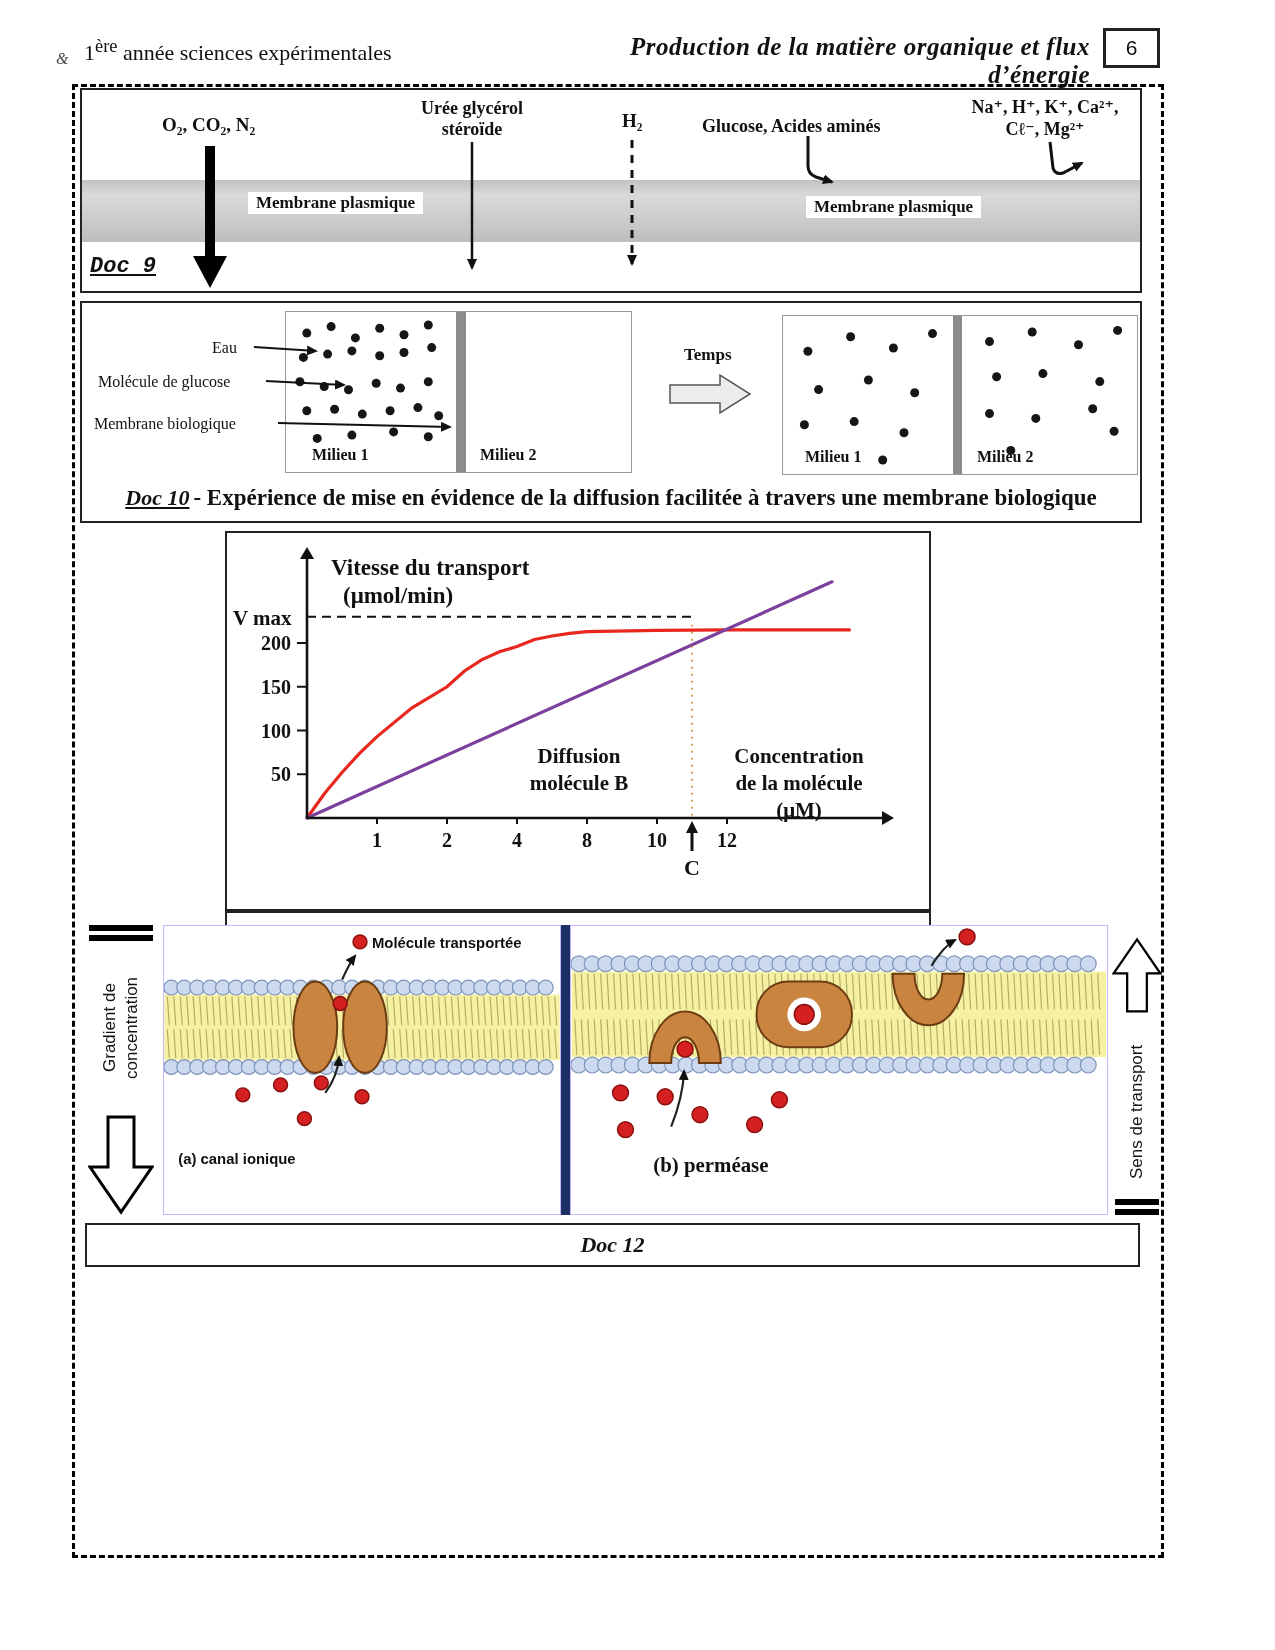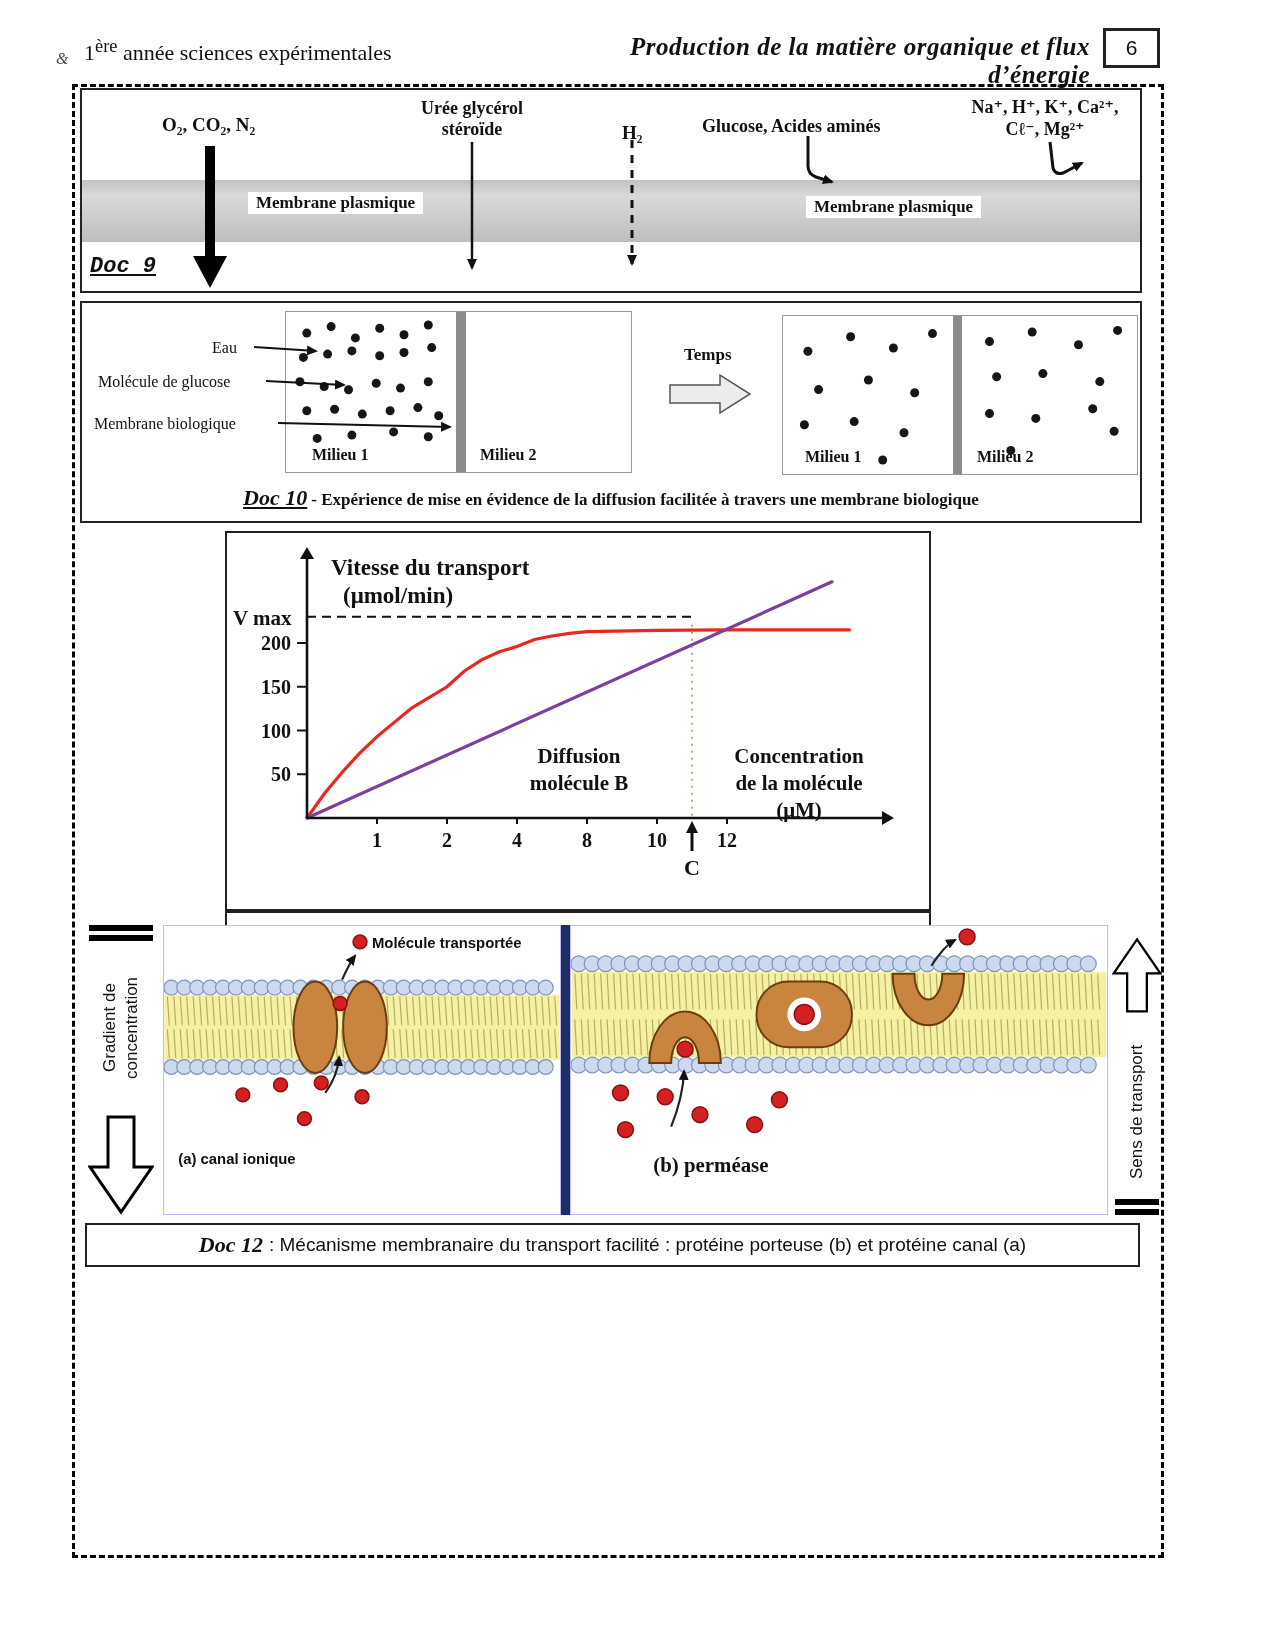--- a/index.html
+++ b/index.html
@@ -79,21 +79,21 @@
   <div class="abs frame" style="left:72px;top:84px;width:1092px;height:1474px;"></div>
 
   <div class="abs docbox" style="left:80px;top:88px;width:1062px;height:205px;">
     <div class="abs memband" style="left:0;top:90px;width:100%;height:62px;"></div>
 
     <div class="abs b" style="left:80px;top:24px;font-size:19px;">O₂, CO₂, N₂</div>
     <div class="abs b" style="left:305px;top:8px;width:170px;text-align:center;font-size:18px;">
       <div>Urée glycérol</div>
       <div>stéroïde</div>
     </div>
-    <div class="abs b" style="left:540px;top:32px;font-size:19px;">H₂</div>
+    <div class="abs b" style="left:540px;top:20px;font-size:19px;">H₂</div>
     <div class="abs b" style="left:620px;top:26px;font-size:18px;">Glucose, Acides aminés</div>
     <div class="abs b" style="left:868px;top:6px;width:190px;text-align:center;font-size:18px;">
       <div>Na⁺, H⁺, K⁺, Ca²⁺,</div>
       <div>Cℓ⁻, Mg²⁺</div>
     </div>
     <div class="abs memlabel" style="left:166px;top:102px;">Membrane plasmique</div>
     <div class="abs memlabel" style="left:724px;top:106px;">Membrane plasmique</div>
     <div class="abs script underline" style="left:8px;top:164px;font-size:22px;font-family:Liberation Mono, monospace;">Doc 9</div>
 
     <svg class="abs" style="left:0;top:0;" width="1058" height="201" viewBox="0 0 1058 201">
@@ -183,21 +183,21 @@
 
     <svg class="abs" style="left:0;top:0;pointer-events:none;" width="1058" height="218" viewBox="0 0 1058 218">
       <line x1="172" y1="44" x2="234" y2="48" stroke="#111" stroke-width="1.8" marker-end="url(#ah)"></line>
       <line x1="184" y1="78" x2="262" y2="82" stroke="#111" stroke-width="1.8" marker-end="url(#ah)"></line>
       <line x1="196" y1="120" x2="368" y2="124" stroke="#111" stroke-width="1.8" marker-end="url(#ah)"></line>
       <polygon points="588,82 638,82 638,72 668,91 638,110 638,100 588,100" fill="#ececec" stroke="#555" stroke-width="1.5"></polygon>
     </svg>
 
     <div class="abs" style="left:0;top:182px;width:100%;text-align:center;">
       <span class="script underline" style="font-size:22px;">Doc 10</span>
-      <span class="b" style="font-size:17px;margin-top:36px;">- Expérience de mise en évidence de la diffusion facilitée à travers une membrane biologique</span>
+      <span class="b" style="font-size:23px;margin-top:36px;">- Expérience de mise en évidence de la diffusion facilitée à travers une membrane biologique</span>
     </div>
   </div>
 
   <div class="abs docbox" style="left:225px;top:531px;width:706px;height:380px;">
     <svg id="doc11-chart" viewBox="0 0 702 376">
         <line x1="80" y1="83.75" x2="465" y2="83.75" stroke="#111" stroke-width="2" stroke-dasharray="9,6"></line>
         <path d="M80.0,285.0 L97.5,260.5 L115.0,239.5 L132.5,220.3 L150.0,203.6 L185.0,174.8 L220.0,153.8 L237.5,138.0 L255.0,126.6 L272.5,118.8 L290.0,113.5 L307.5,106.5 L325.0,103.0 L342.5,100.4 L360.0,98.6 L430.0,97.3 L500.0,96.9 L622.5,96.9" fill="none" stroke="#e8281e" stroke-width="3.2" stroke-linecap="round"></path>
         <path d="M80.0,285.0 L605.0,48.8" fill="none" stroke="#7b3f9d" stroke-width="3.2" stroke-linecap="round"></path>
         <line x1="465" y1="91.75" x2="465" y2="285" stroke="#cf8a3e" stroke-width="1.6" stroke-dasharray="2,5"></line>
         <line x1="80" y1="285" x2="655" y2="285" stroke="#111" stroke-width="2.6"></line>
@@ -732,16 +732,15 @@
   <div class="abs sidecol" style="left:1112px;top:925px;width:50px;height:290px;">
     <svg width="50" height="100" viewBox="0 0 66 100">
       <polygon points="33,3 64,48 46,48 46,98 20,98 20,48 2,48" fill="#fff" stroke="#000" stroke-width="3"></polygon>
     </svg>
     <div class="vtext">Sens de transport</div>
     <div class="dbar" style="width:44px;"></div>
   </div>
 
   <div class="abs capbox" style="left:85px;top:1223px;width:1055px;height:44px;justify-content:center;">
     <span class="script" style="font-size:22px;">Doc 12</span>
-    <span class="capsans"> : Mécanisme membranaire du transport facilité : protéine porteuse (b) et protéine canal (a)</span>
   </div>
 
 </div>
 
 </body></html>

